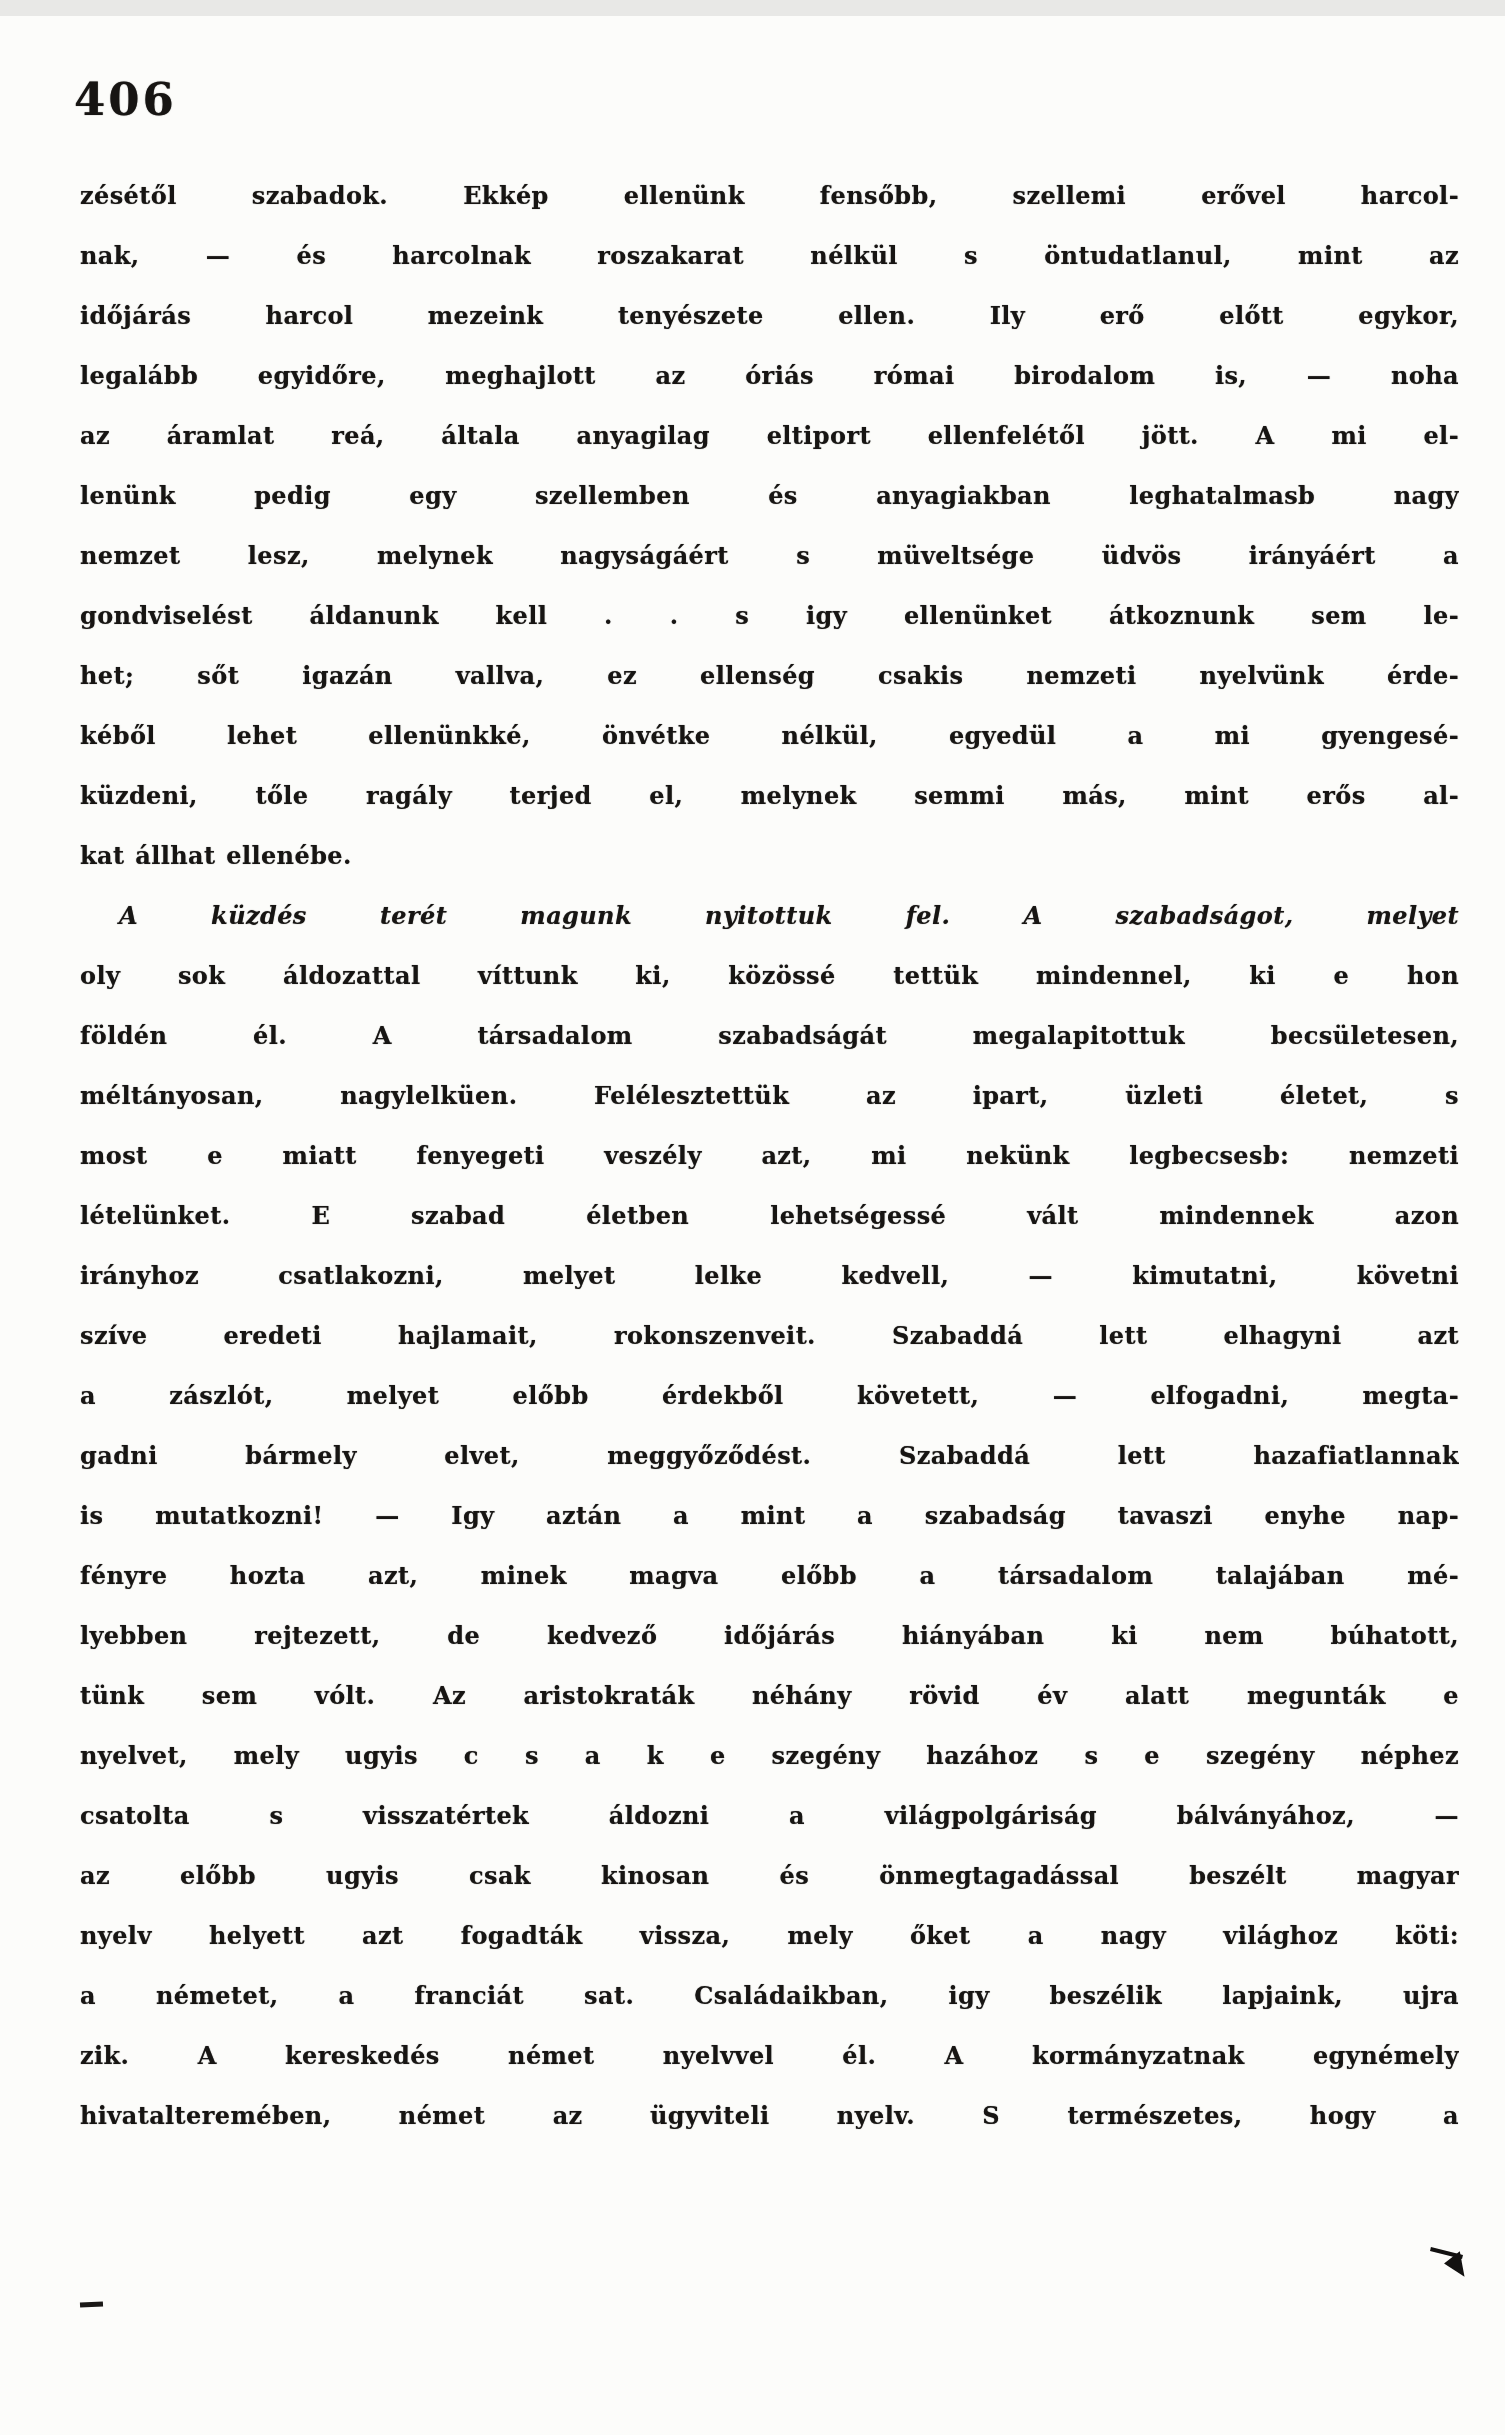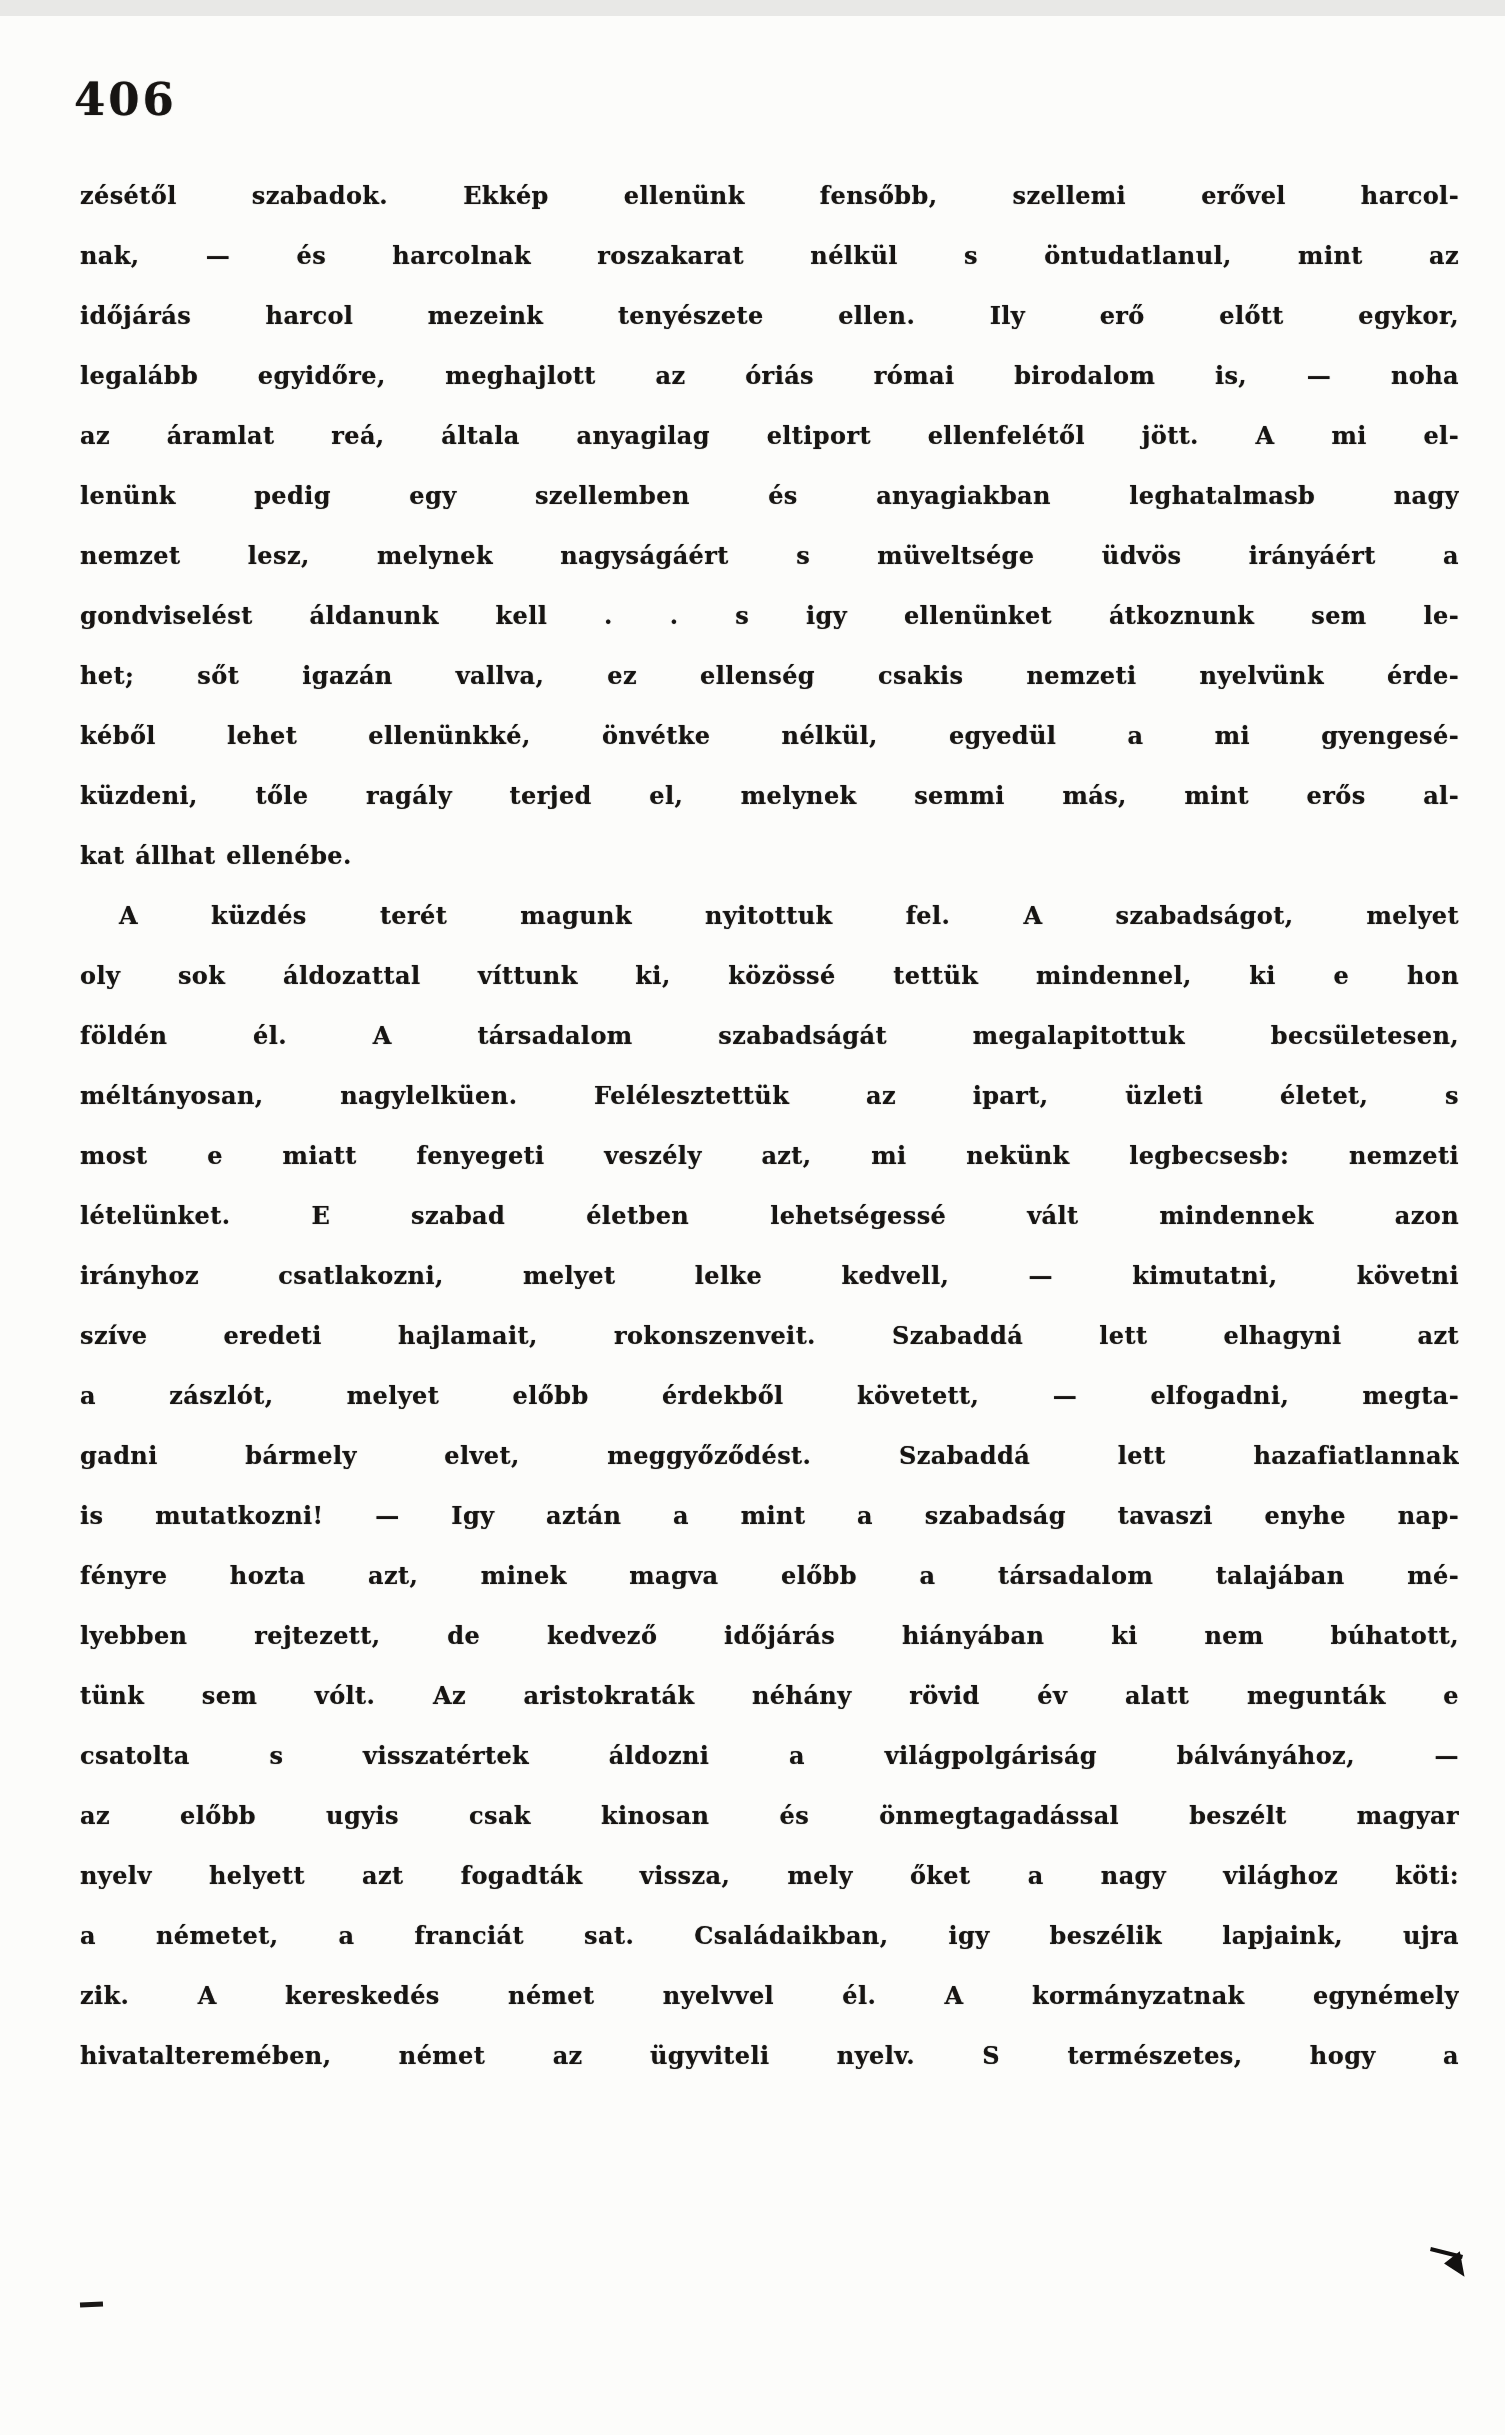--- a/index.html
+++ b/index.html
@@ -33,21 +33,21 @@
     font-weight: bold;
     line-height: 60px;
     height: 60px;
     letter-spacing: 0.4px;
     word-spacing: 2px;
     text-align: justify;
     text-align-last: justify;
     overflow: hidden;
     text-shadow: 0 0 1px rgba(20,18,16,0.6);
   }
-  .line.indent { padding-left: 39px; box-sizing: border-box; }
+  .line.indent { padding-left: 39px; box-sizing: border-box; font-style: italic; }
   .line.para-end { text-align-last: left; }
   
   .ink-arrow {
     position: absolute;
     left: 1449px;
     top: 2239px;
     width: 0; height: 0;
     border-top: 23.4px solid #121110;
     border-left: 8.8px solid transparent;
     border-right: 12.7px solid transparent;
@@ -99,20 +99,21 @@
     <div class="line">most e miatt fenyegeti veszély azt, mi nekünk legbecsesb: nemzeti</div>
     <div class="line">lételünket. E szabad életben lehetségessé vált mindennek azon</div>
     <div class="line">irányhoz csatlakozni, melyet lelke kedvell, — kimutatni, követni</div>
     <div class="line">szíve eredeti hajlamait, rokonszenveit. Szabaddá lett elhagyni azt</div>
     <div class="line">a zászlót, melyet előbb érdekből követett, — elfogadni, megta-</div>
     <div class="line">gadni bármely elvet, meggyőződést. Szabaddá lett hazafiatlannak</div>
     <div class="line">is mutatkozni! — Igy aztán a mint a szabadság tavaszi enyhe nap-</div>
     <div class="line">fényre hozta azt, minek magva előbb a társadalom talajában mé-</div>
     <div class="line">lyebben rejtezett, de kedvező időjárás hiányában ki nem búhatott,</div>
     <div class="line">tünk sem vólt. Az aristokraták néhány rövid év alatt megunták e</div>
+    <div class="line">nyelvet, mely ugyis c s a k e szegény hazához s e szegény néphez</div>
     <div class="line">csatolta s visszatértek áldozni a világpolgáriság bálványához, —</div>
     <div class="line">az előbb ugyis csak kinosan és önmegtagadással beszélt magyar</div>
     <div class="line">nyelv helyett azt fogadták vissza, mely őket a nagy világhoz köti:</div>
     <div class="line">a németet, a franciát sat. Családaikban, igy beszélik lapjaink, ujra</div>
     <div class="line">zik. A kereskedés német nyelvvel él. A kormányzatnak egynémely</div>
     <div class="line">hivatalteremében, német az ügyviteli nyelv. S természetes, hogy a</div>
   </div>
 
   <div class="ink-arrow-tail"></div>
   <div class="ink-arrow"></div>

